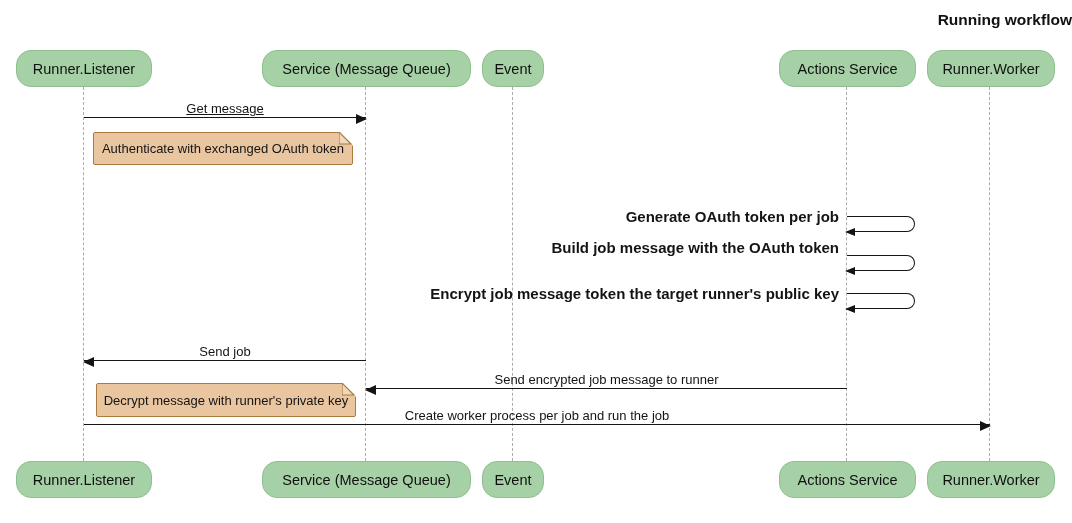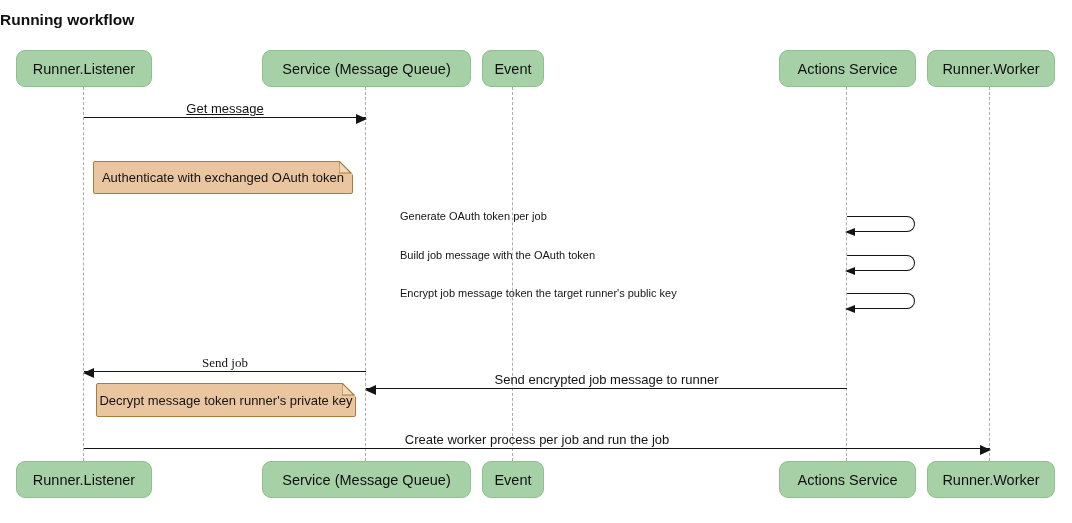--- a/index.html
+++ b/index.html
@@ -1,41 +1,41 @@
 <!DOCTYPE html>
 <html style="--actor-fill: #a6d1a6; --actor-border: #8fbf8f; --note-fill: #e9c6a0; --note-border: #aa7b3e; --lifeline: #ababab; --message: #141414;"><head>
 <meta charset="utf-8">
 <style>
   * { margin:0; padding:0; box-sizing:border-box; }
   html,body { background:#ffffff; }
   body { font-family:"Liberation Sans", sans-serif; color:#141414; }
   .stage { position:relative; width:1072px; height:523px; background:#ffffff; overflow:hidden; }
 
-  .diagram-title { position:absolute; left:0; top:11px; width:100%; text-align:left;
-    font-size:15.5px; font-weight:bold; color:#111; }
+  .diagram-title { position:absolute; left:0; top:11px; width:100%; text-align:right;
+    font-size:15.5px; font-weight:bold; color:#111;padding-left:48px; }
 
   .lifeline { position:absolute; width:0; border-left:1.5px dashed var(--lifeline,#ababab); }
 
   .actor { position:absolute; height:37px; background:var(--actor-fill,#a6d1a6);
-    border:1px solid var(--actor-border,#8fbf8f); border-radius:9px;
+    border:1px solid var(--actor-border,#8fbf8f); border-radius:15px;
     display:flex; align-items:center; justify-content:center;
     font-size:14.5px; color:#101010; white-space:nowrap; }
 
   .msg { position:absolute; }
   .msg-label { font-size:13px; line-height:15px; text-align:center; white-space:nowrap;
     margin-bottom:1px; color:#141414; }
   .msg-line { position:relative; height:0; border-top:1.5px solid var(--message,#141414); }
   .head { position:absolute; width:0; height:0; border-style:solid; }
   .head.right { right:-1px; top:-4.5px; border-width:5px 0 5px 11px;
     border-color:transparent transparent transparent var(--message,#141414); }
   .head.left { left:-1px; top:-4.5px; border-width:5px 11px 5px 0;
     border-color:transparent var(--message,#141414) transparent transparent; }
 
-  .self-label { position:absolute; font-size:11px; line-height:15px; text-align:left;
-    white-space:nowrap; padding-right:4px; color:#141414; }
+  .self-label { position:absolute; font-size:15px; line-height:15px; text-align:right;
+    white-space:nowrap; padding-right:4px; color:#141414;font-weight:bold; }
   .loop { position:absolute; width:68px; height:16px;
     border:1.5px solid var(--message,#141414); border-left:none;
     border-radius:0 9px 9px 0; }
   .loop .head { left:-2px; bottom:-4.5px; border-width:4.5px 10px 4.5px 0;
     border-color:transparent var(--message,#141414) transparent transparent; }
 
   .note { position:absolute; background:var(--note-fill,#e9c6a0);
     border:1px solid var(--note-border,#aa7b3e); border-radius:2px;
     display:flex; align-items:center; justify-content:center;
     font-size:13px; color:#141414; white-space:nowrap; }
@@ -70,73 +70,73 @@
       <span>Runner.Worker</span>
     </div>
 
   <div class="msg" style="left:84px; top:101px; width:282px;text-decoration:underline;">
     <div class="msg-label">Get message</div>
     <div class="msg-line">
         <span class="head right"></span>
       </div>
   </div>
 
-  <div class="note" style="left:93px; top:132px; width:260px; height:33px;margin-top:29px;">
+  <div class="note" style="left:93px; top:132px; width:260px; height:33px;">
     <span>Authenticate with exchanged OAuth token</span>
     <svg class="fold" width="14" height="14" viewBox="0 0 14 14">
       <path d="M0,0 L14,14 L14,0 Z" fill="#ffffff"></path>
       <path d="M0,0 L12,12 L0,12 Z" fill="#f0d9b8" stroke="#aa7b3e" stroke-width="1.2"></path>
     </svg>
   </div>
 
 
   <div>
     <div class="self-label" style="left:400px; top:209px; width:443px;">Generate OAuth token per job</div>
     <div class="loop" style="left:847px; top:216px;">
         <span class="head"></span>
       </div>
   </div>
 
   <div>
-    <div class="self-label" style="left:400px; top:248px; width:443px;">Build job message with the OAuth token</div>
+    <div class="self-label" style="left:400px; top:240px; width:443px;">Build job message with the OAuth token</div>
     <div class="loop" style="left:847px; top:255px;">
         <span class="head"></span>
       </div>
   </div>
 
   <div>
     <div class="self-label" style="left:400px; top:286px; width:443px;">Encrypt job message token the target runner's public key</div>
     <div class="loop" style="left:847px; top:293px;">
         <span class="head"></span>
       </div>
   </div>
 
   <div class="msg" style="left:366px; top:324px; width:481px;margin-top:48px;">
     <div class="msg-label">Send encrypted job message to runner</div>
     <div class="msg-line">
         <span class="head left"></span>
       </div>
   </div>
 
-  <div class="msg" style="left:84px; top:355px; width:282px;font-family:Liberation Serif, serif;">
+  <div class="msg" style="left:84px; top:344px; width:282px;">
     <div class="msg-label">Send job</div>
     <div class="msg-line">
         <span class="head left"></span>
       </div>
   </div>
 
   <div class="note" style="left:96px; top:383px; width:260px; height:34px;">
-    <span>Decrypt message token runner's private key</span>
+    <span>Decrypt message with runner's private key</span>
     <svg class="fold" width="14" height="14" viewBox="0 0 14 14">
       <path d="M0,0 L14,14 L14,0 Z" fill="#ffffff"></path>
       <path d="M0,0 L12,12 L0,12 Z" fill="#f0d9b8" stroke="#aa7b3e" stroke-width="1.2"></path>
     </svg>
   </div>
 
-  <div class="msg" style="left:84px; top:432px; width:906px;">
+  <div class="msg" style="left:84px; top:408px; width:906px;">
     <div class="msg-label">Create worker process per job and run the job</div>
     <div class="msg-line">
         <span class="head right"></span>
       </div>
   </div>
 
   <div class="actor" style="left:16px;  top:461px; width:136px;">
       <span>Runner.Listener</span>
     </div>
   <div class="actor" style="left:262px; top:461px; width:209px;">

